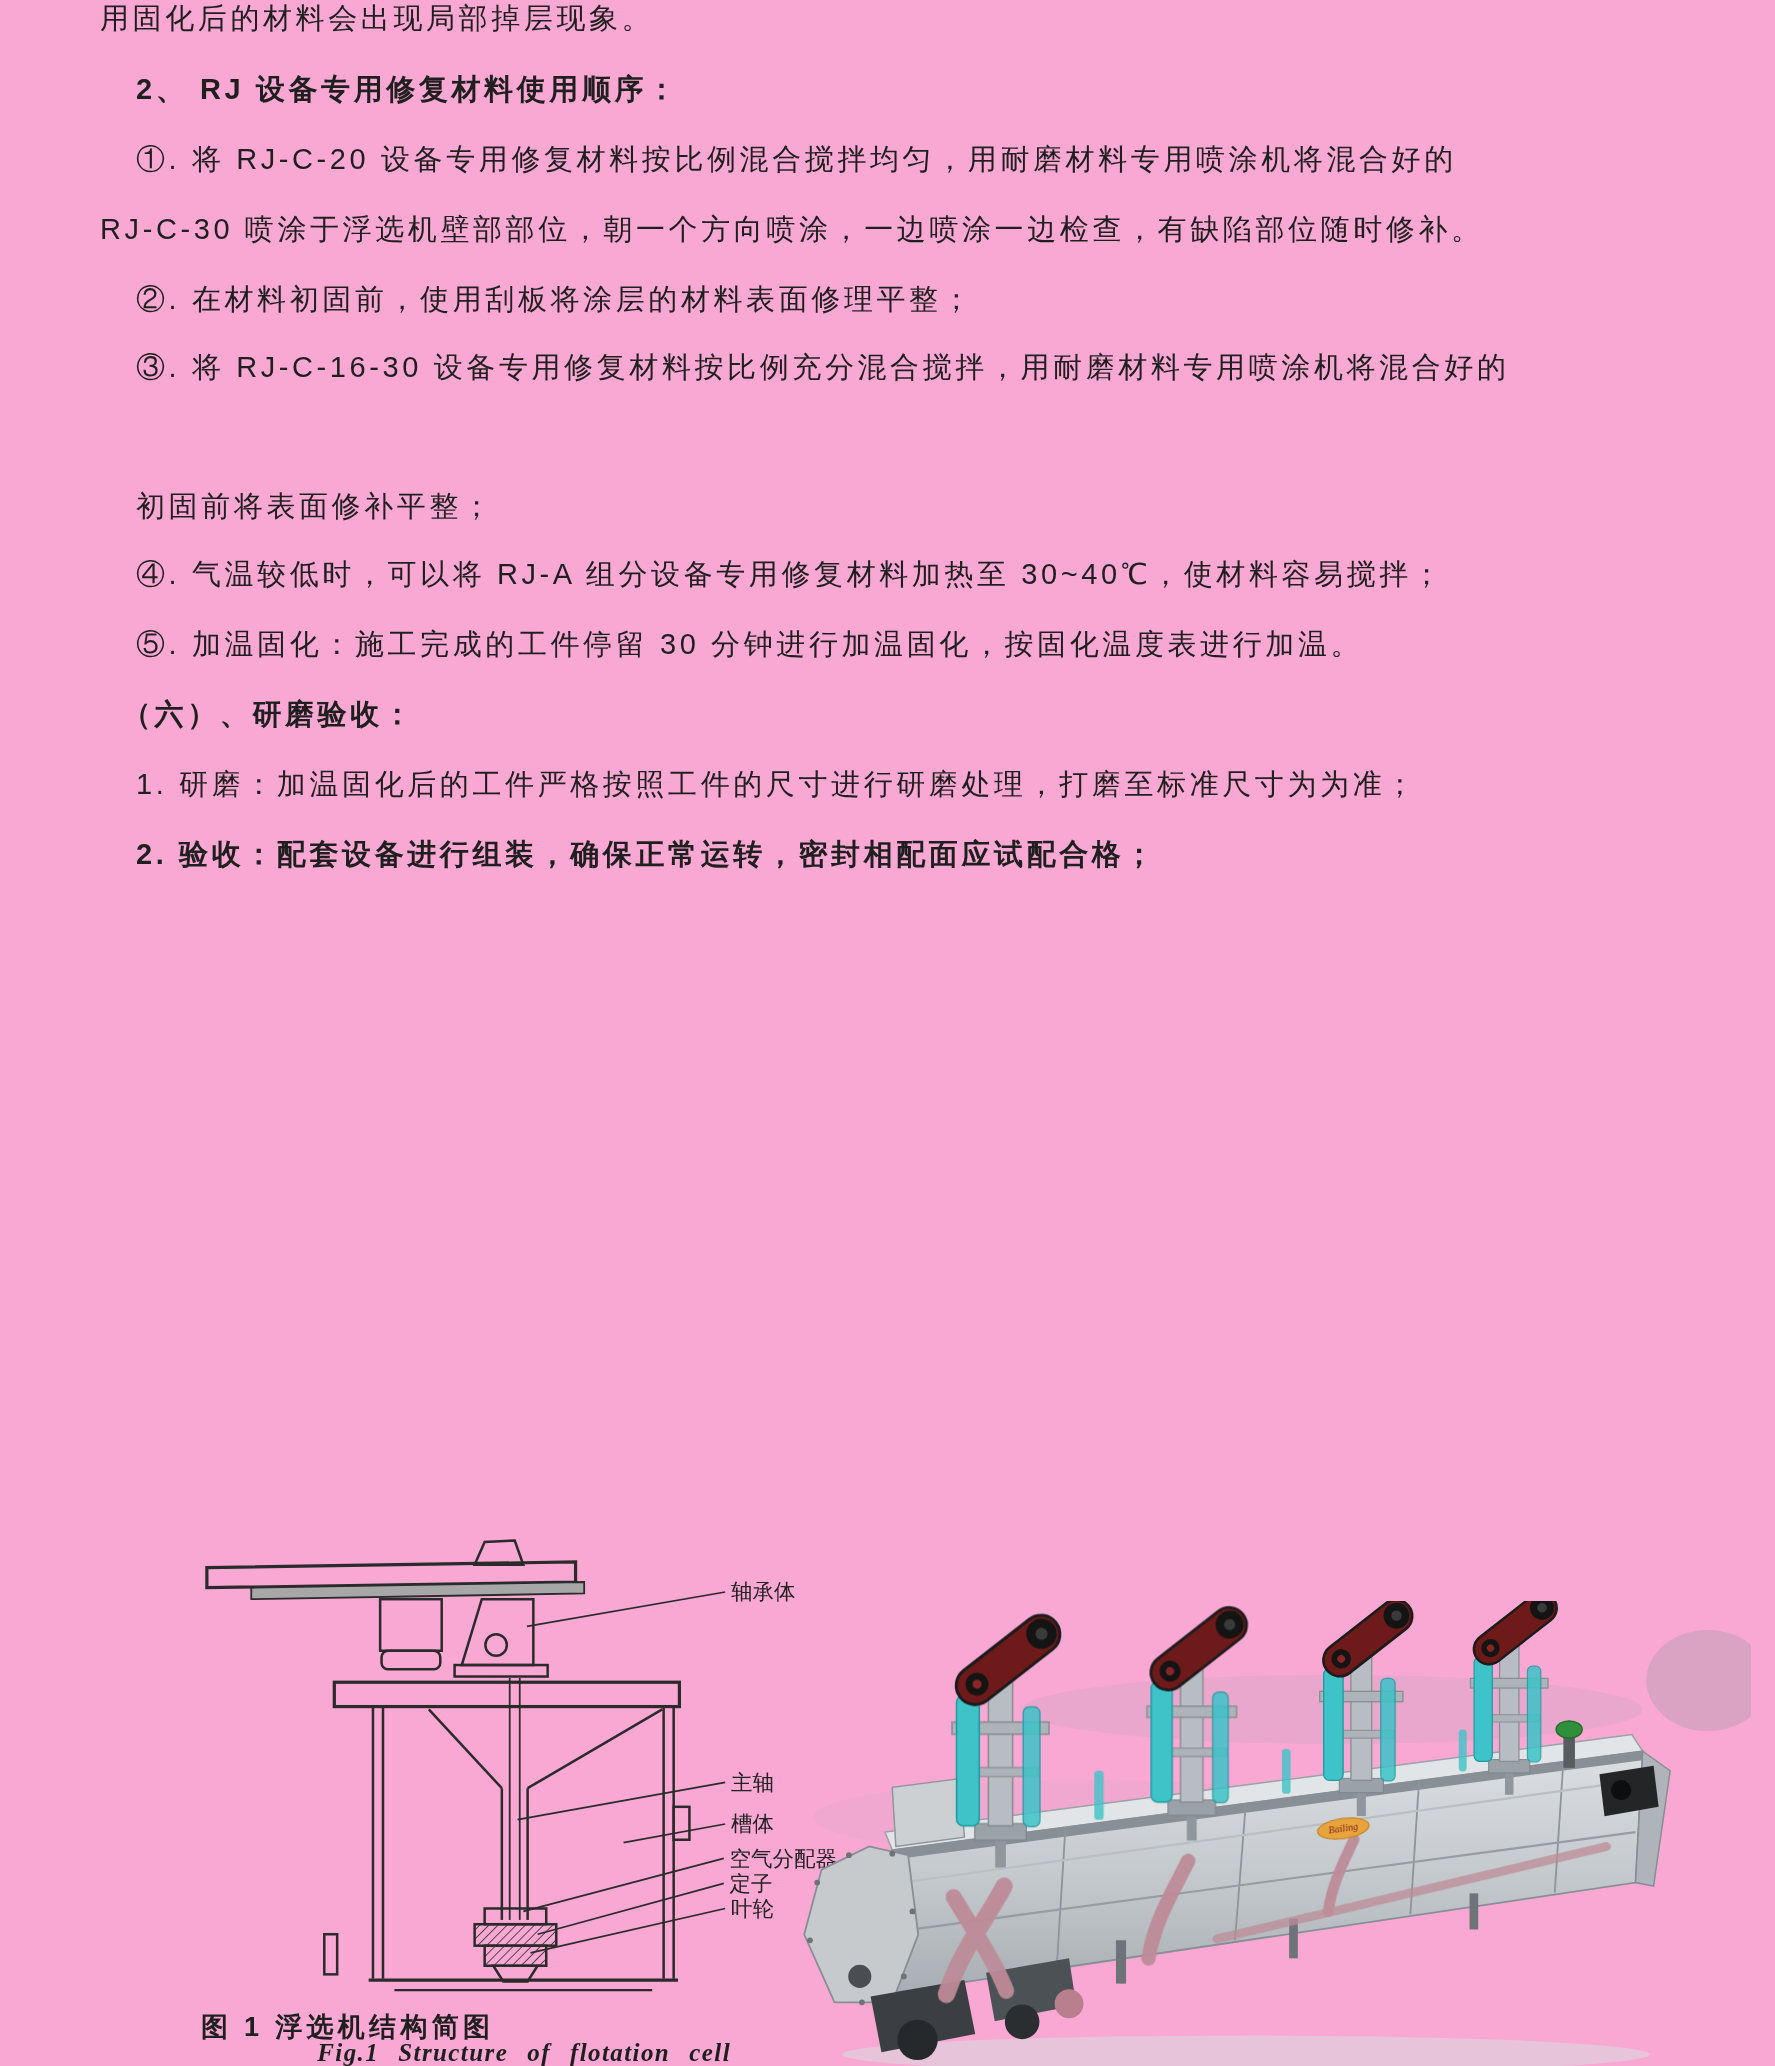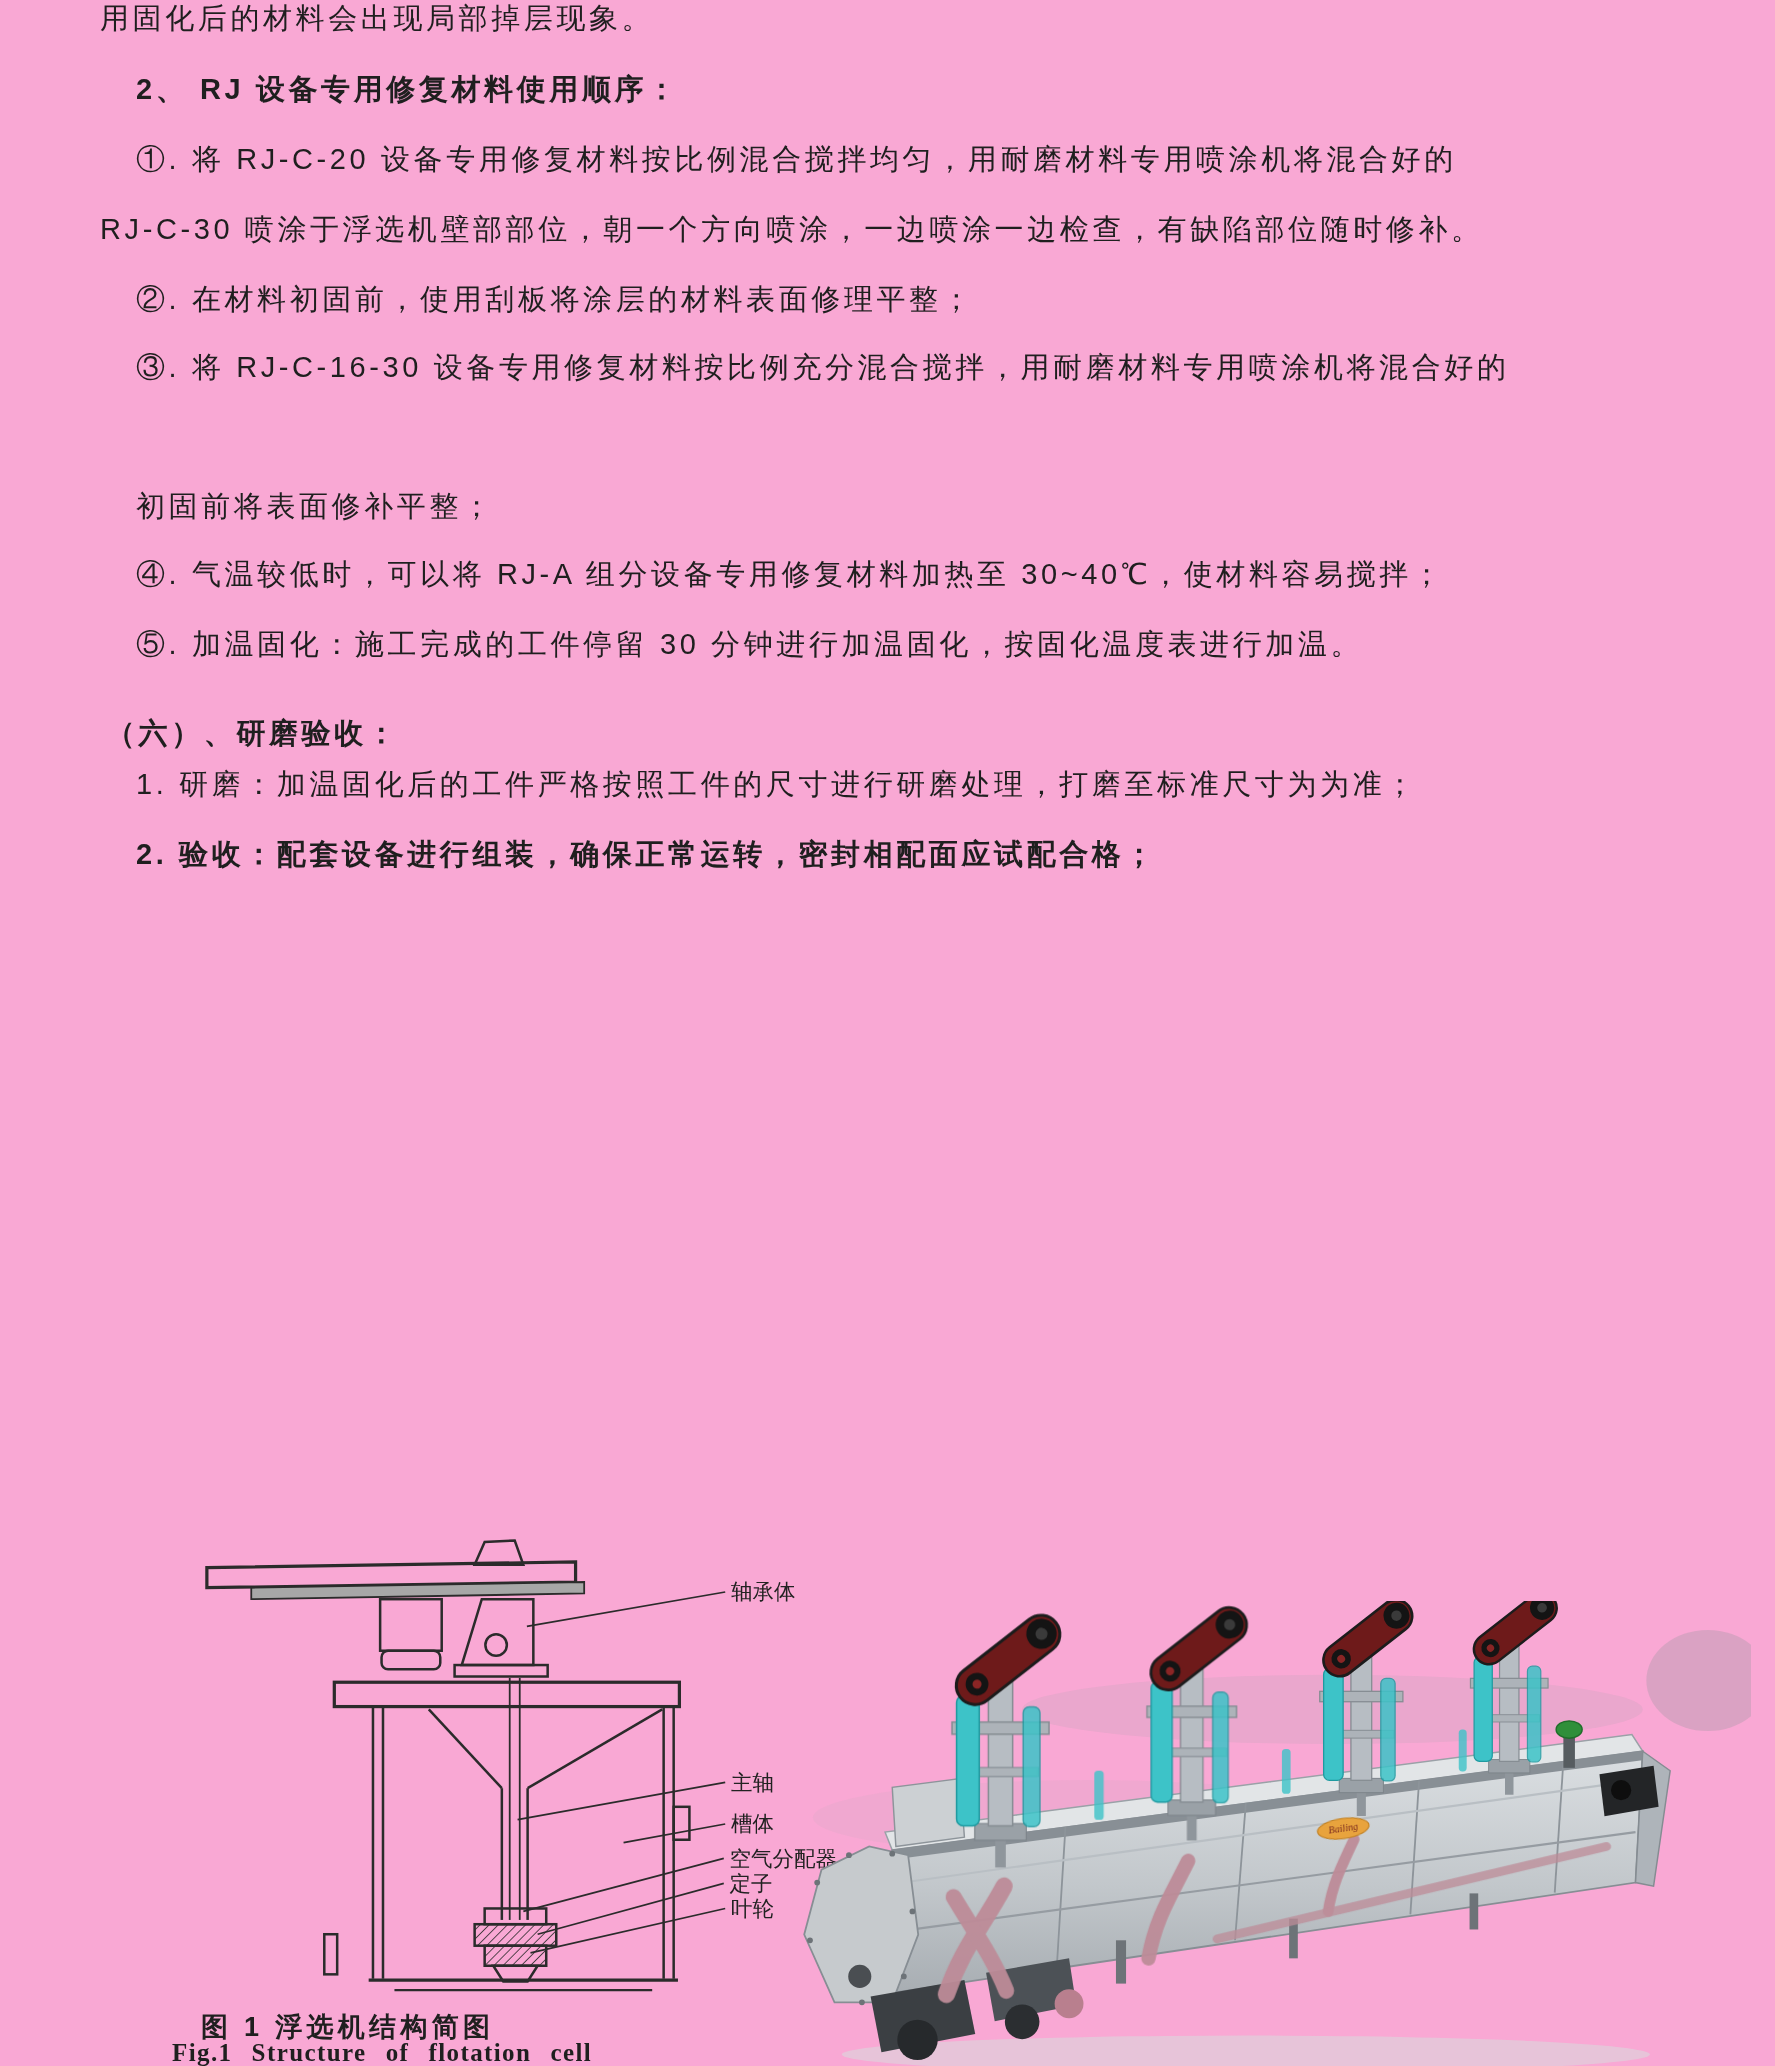--- a/index.html
+++ b/index.html
@@ -14,37 +14,38 @@
   .para{
     position:absolute;
     left:100px;
     font-size:29px;
     line-height:1.2;
     letter-spacing:3.6px;
     white-space:nowrap;
     color:#1f1f1f;
   }
   .para.indent{left:136px;}
-  .para.indent2{left:106px;margin-top:19px;}
+  .para.indent2{left:122px;}
   .para.bold{font-weight:bold;}
   .caption-zh{
     position:absolute;
     left:201px;top:2009px;width:473px;
     text-align:left;
     font-size:27px;font-weight:bold;letter-spacing:4.3px;
     white-space:nowrap;
   }
   .caption-en{
     position:absolute;
     left:172px;top:2039px;width:559px;
-    text-align:left;
+    text-align:right;
     font-family:"Liberation Serif",serif;
     font-size:25px;font-weight:bold;
     word-spacing:11.5px;letter-spacing:1.4px;
     white-space:nowrap;
+    font-style:italic;
   }
   .fig{position:absolute;}
   svg text.dlabel{
     font-family:"Liberation Sans",sans-serif;
     font-size:30px;
     fill:#222222;
   }
   svg text.logo{
     font-family:"Liberation Serif",serif;
     font-size:14px;

